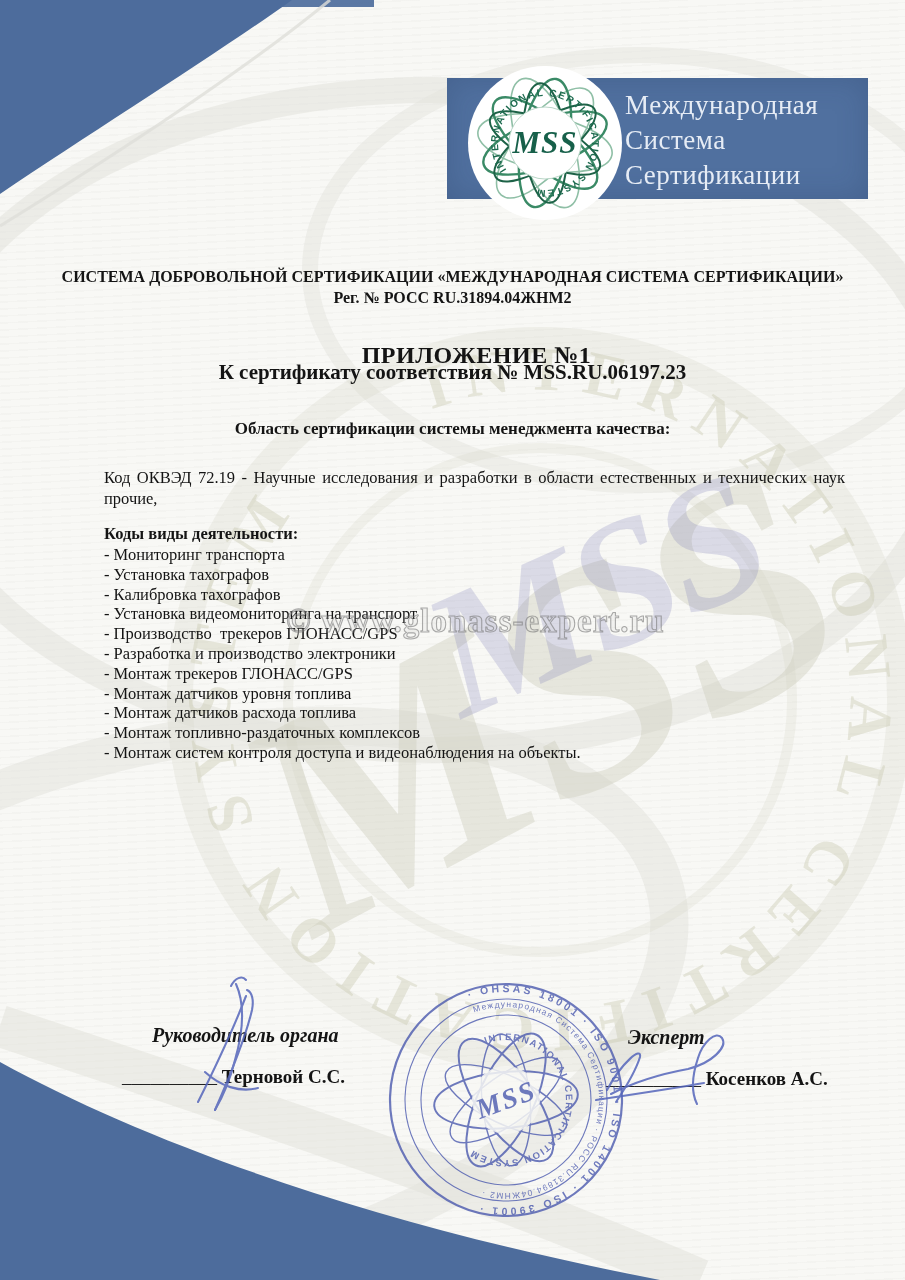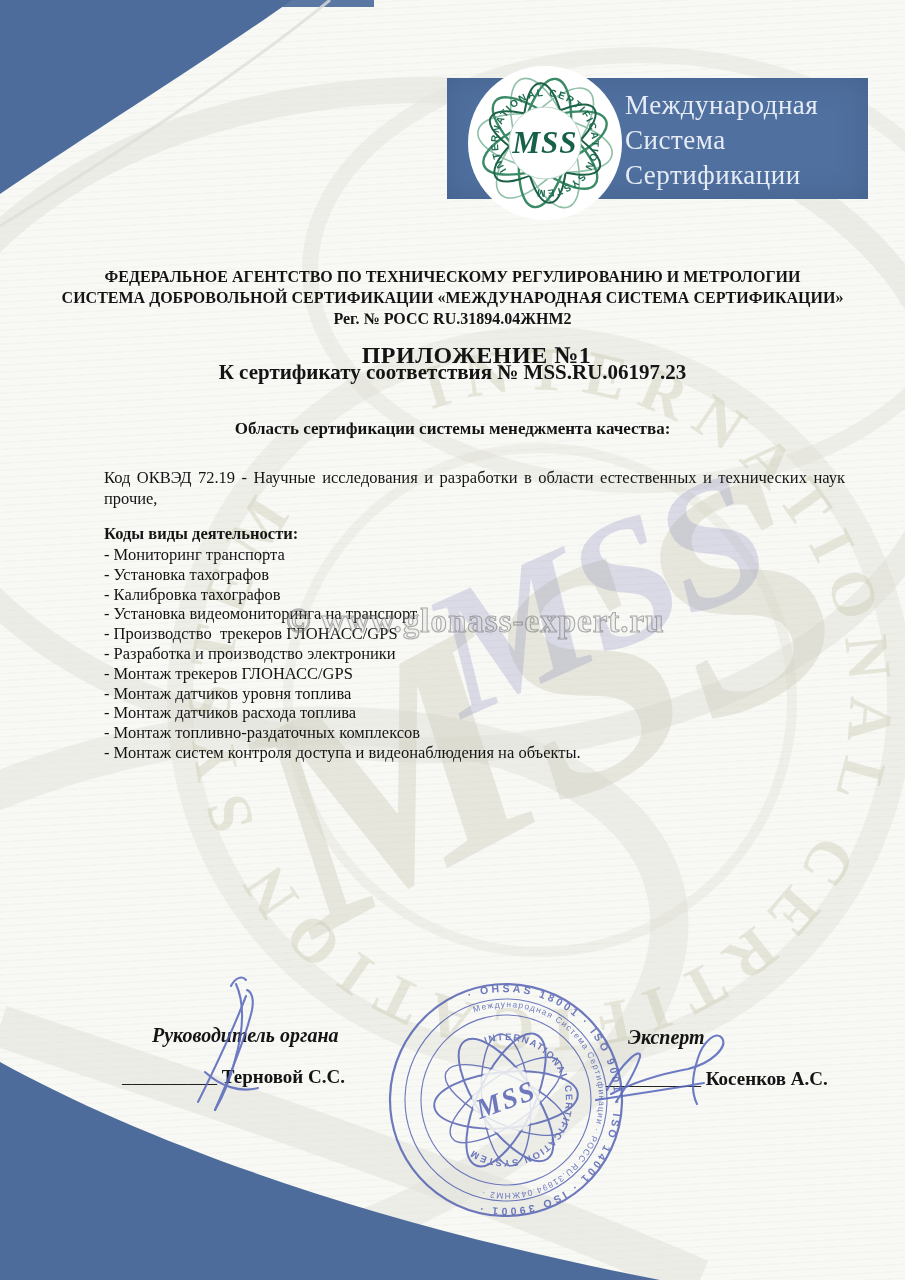--- a/index.html
+++ b/index.html
@@ -125,21 +125,20 @@
       <g transform="rotate(-125)">
         <text font-family="Liberation Sans, sans-serif" font-size="10" font-weight="bold" letter-spacing="1.6" fill="#1d6b4f">
           <textPath href="#logoRing">INTERNATIONAL CERTIFICATION SYSTEM</textPath>
         </text>
       </g>
       <text y="10" text-anchor="middle" font-family="Liberation Serif, serif" font-style="italic" font-weight="bold" font-size="31" letter-spacing="1" fill="#17604a">MSS</text>
     </g>
   </svg>
 
   <div id="agency" class="abs center-text">
-    <div>ФЕДЕРАЛЬНОЕ АГЕНТСТВО ПО ТЕХНИЧЕСКОМУ РЕГУЛИРОВАНИЮ И МЕТРОЛОГИИ</div>
     <div>СИСТЕМА ДОБРОВОЛЬНОЙ СЕРТИФИКАЦИИ «МЕЖДУНАРОДНАЯ СИСТЕМА СЕРТИФИКАЦИИ»</div>
     <div>Рег. № РОСС RU.31894.04ЖНМ2</div>
   </div>
 
   <div id="doc-title" class="abs center-text">ПРИЛОЖЕНИЕ №1</div>
   <div id="doc-subtitle" class="abs center-text">К сертификату соответствия № MSS.RU.06197.23</div>
   <div id="scope" class="abs center-text">Область сертификации системы менеджмента качества:</div>
 
   <div id="okved-text" class="abs body-col">Код ОКВЭД 72.19 - Научные исследования и разработки в области естественных и технических наук прочие,</div>
   <div id="act-head" class="abs body-col">Коды виды деятельности:</div>

